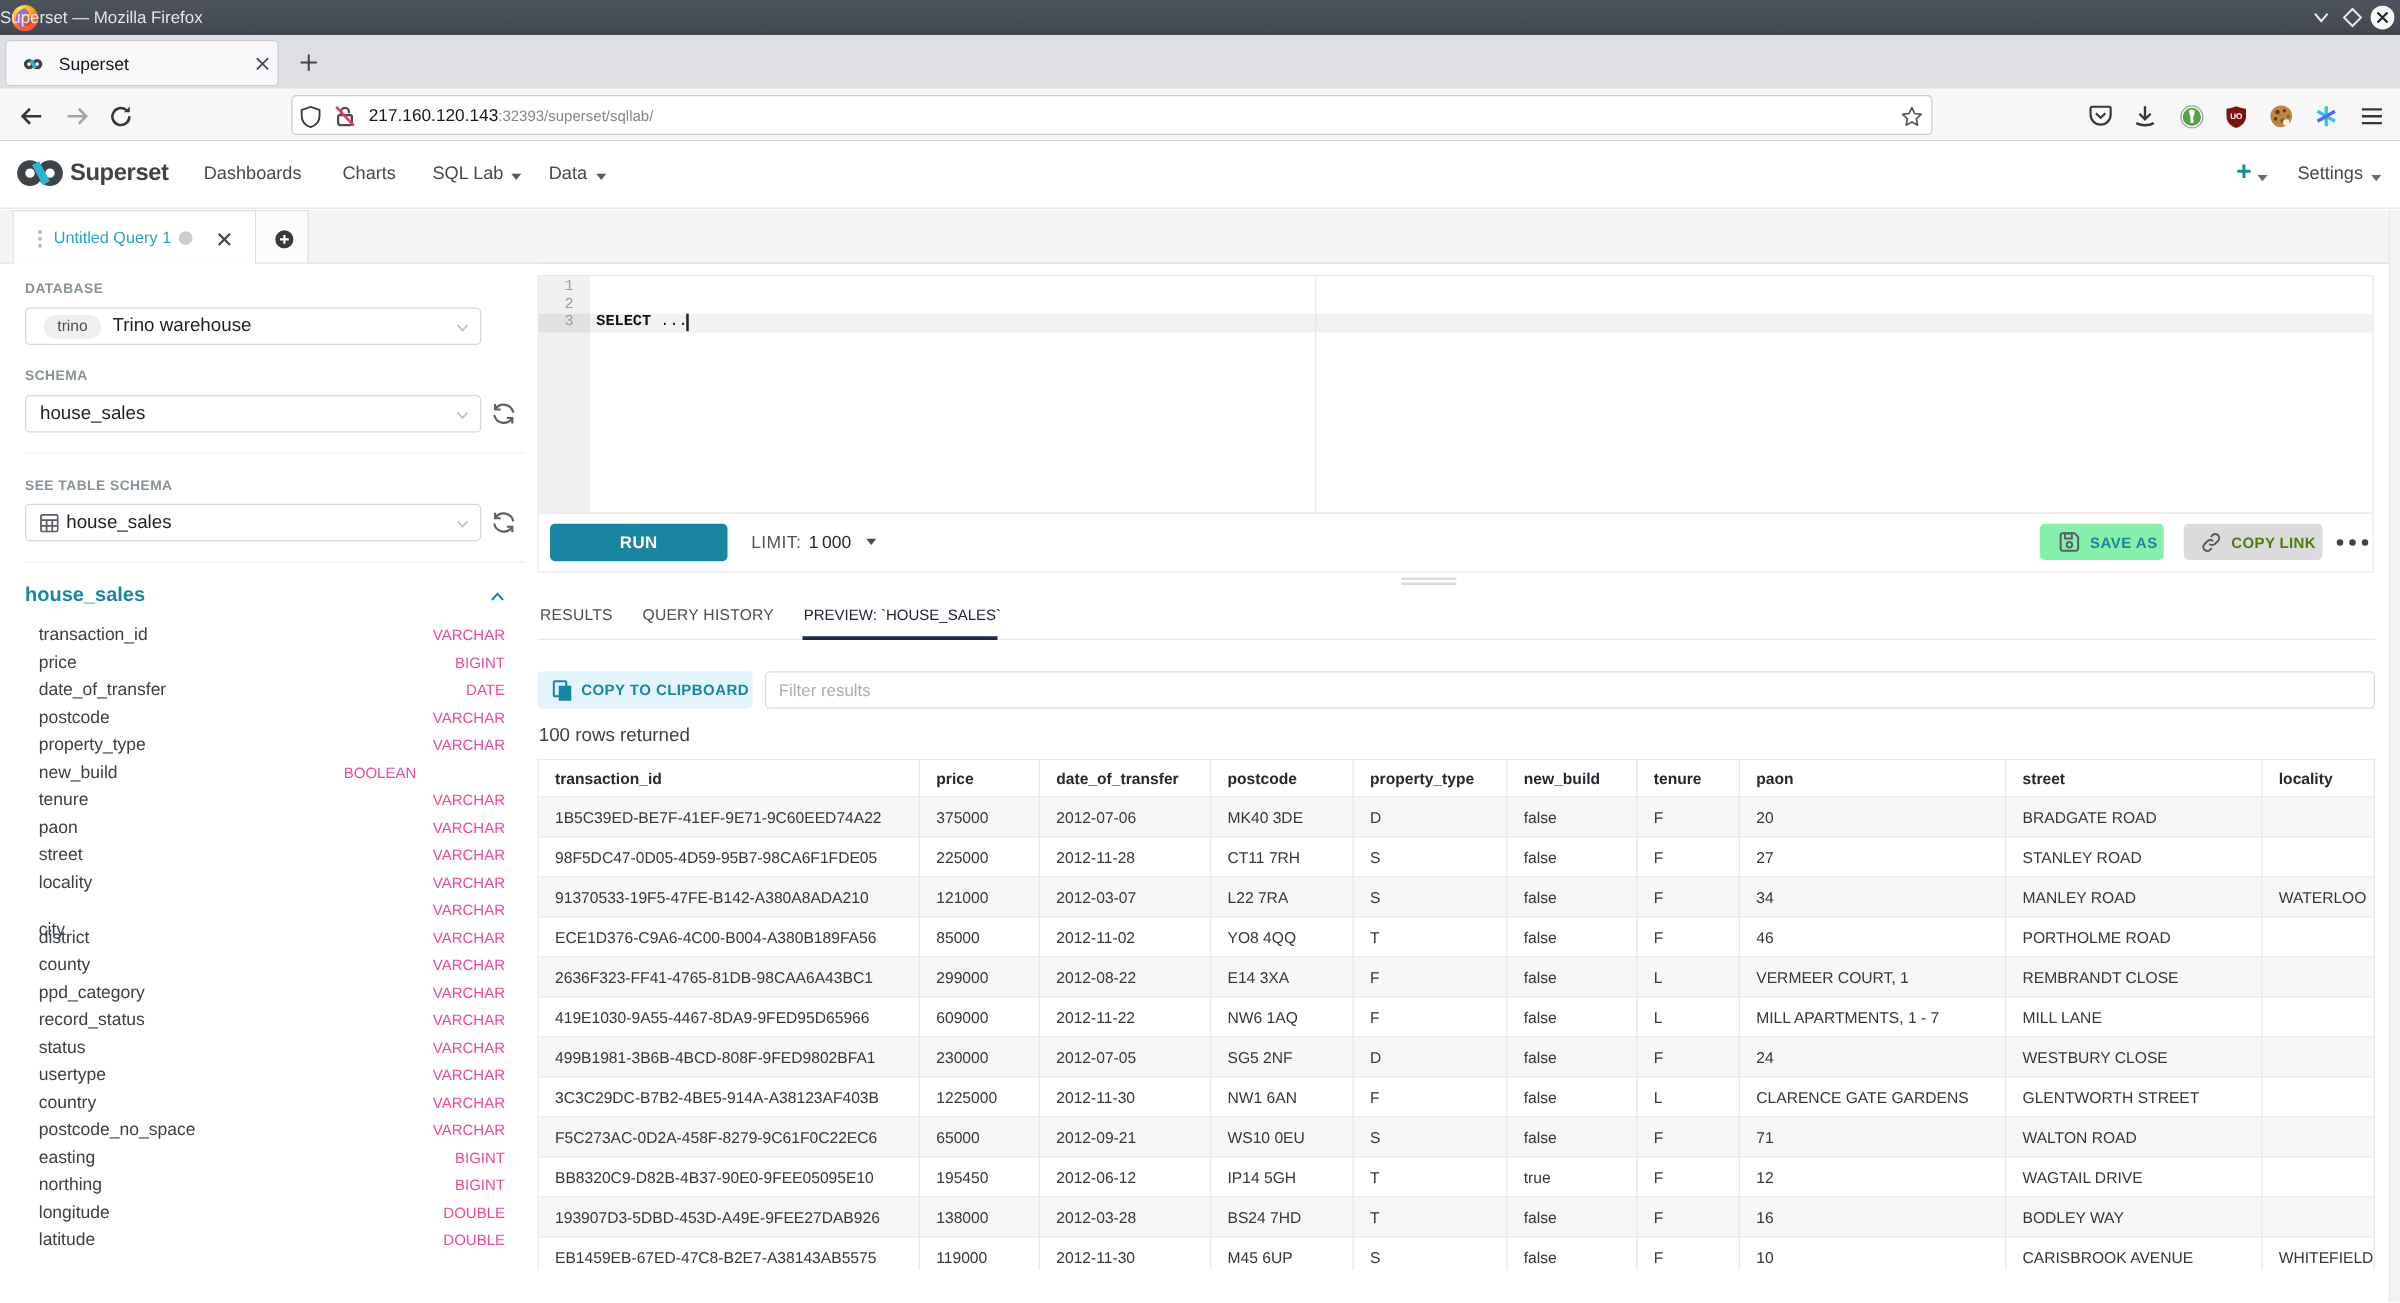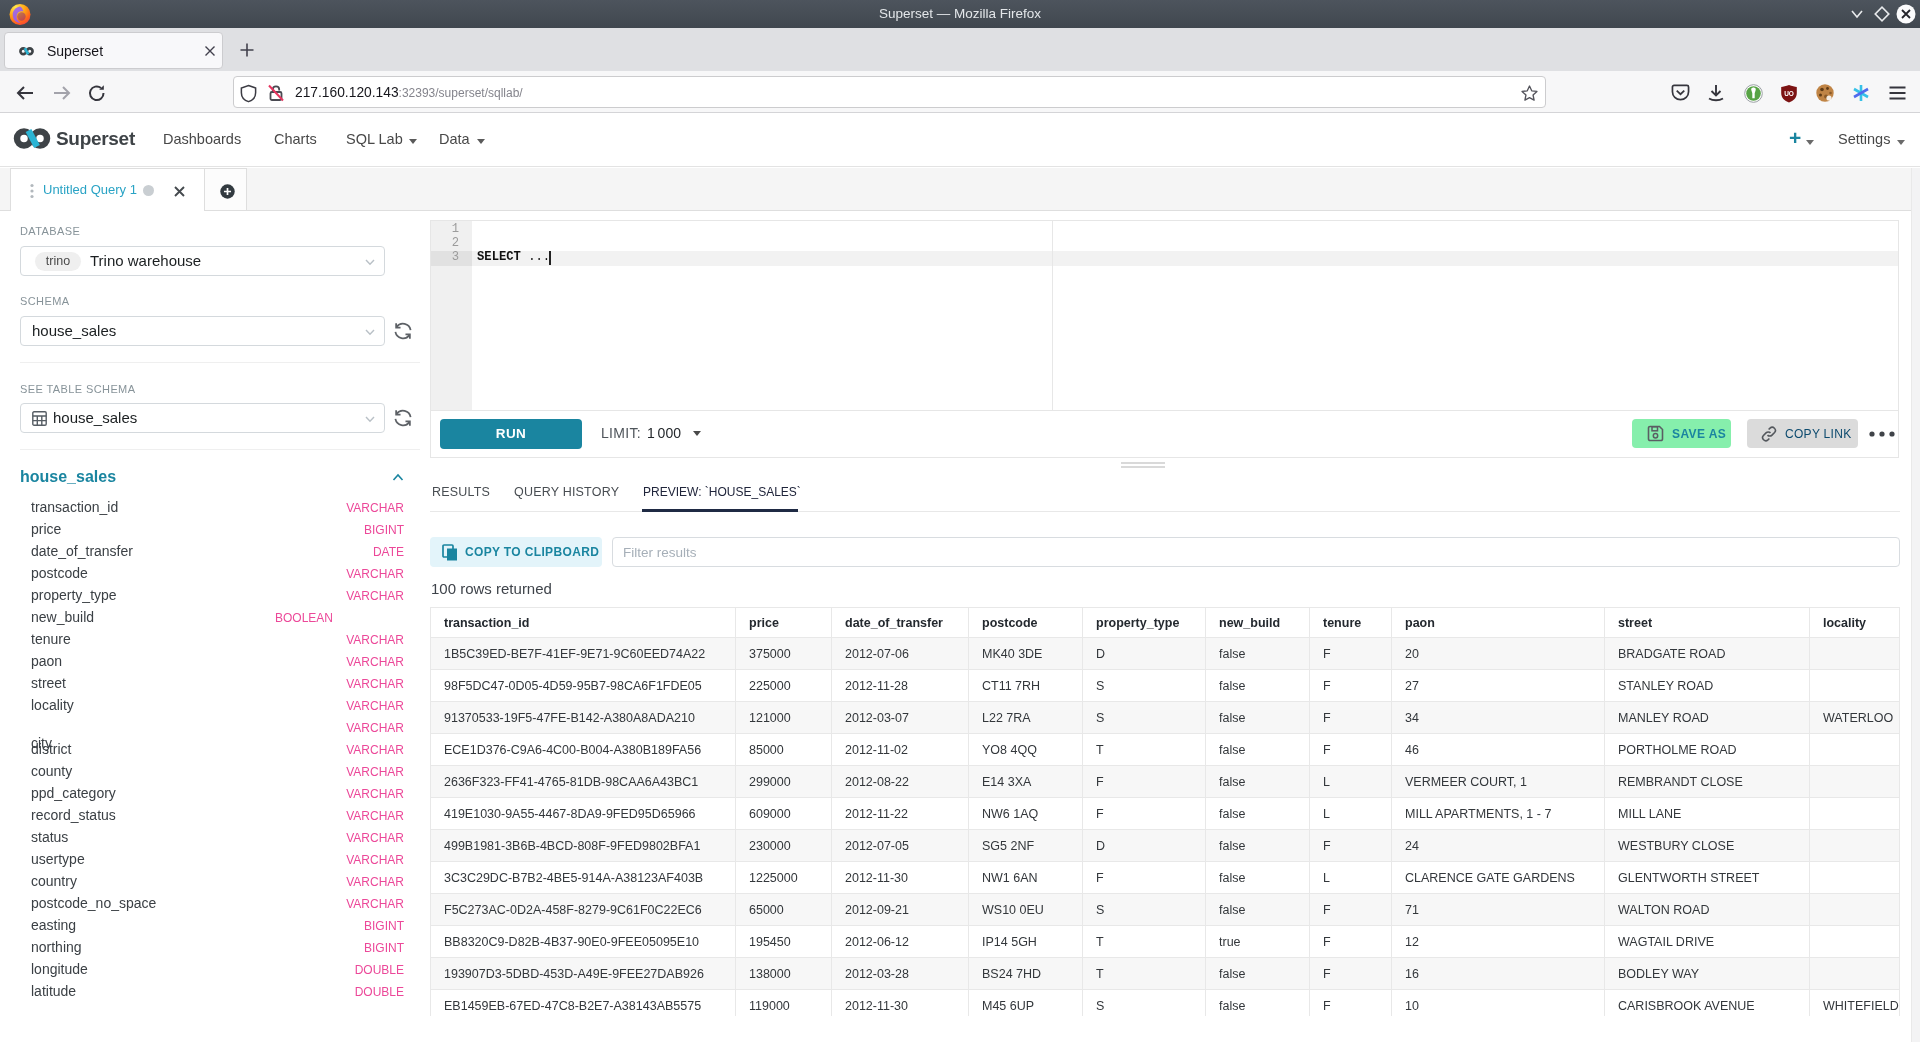--- a/index.html
+++ b/index.html
@@ -4,21 +4,21 @@
 <style>
   * { margin:0; padding:0; box-sizing:border-box; }
   html,body { width:1920px; height:1042px; overflow:hidden; }
   body { font-family:"Liberation Sans", sans-serif; background:#fff; }
   .abs { position:absolute; }
   #root { position:relative; width:1920px; height:1042px; background:#fff; }
 
   
   #titlebar { left:0; top:0; width:1920px; height:28px;
     background:linear-gradient(#4d545d,#40474f); }
-  #titletext { width:100%; top:6px; text-align:center; color:#e3e6e9; font-size:13.5px; }
+  #titletext { width:100%; top:6px; text-align:left; color:#e3e6e9; font-size:13.5px; }
   #tabbar { left:0; top:28px; width:1920px; height:43px; background:#dfe0e3; }
   #fftab { left:4px; top:4px; width:219px; height:37px; background:#f8f8fa;
     border:1px solid #cccccf; border-radius:4px; }
   #fftabtitle { left:42px; top:10px; font-size:14px; color:#15141a; }
   #toolbar { left:0; top:71px; width:1920px; height:42px; background:#f7f7f8; border-bottom:1px solid #d4d4d7; }
   #urlbox { left:233px; top:5px; width:1313px; height:32px; background:#fff;
     border:1px solid #ccccce; border-radius:4px; }
   #urltext { font-size:13.8px; color:#16161c; }
   #urltext .dim { color:#84848c;margin-top:44px; }
 
@@ -30,21 +30,21 @@
 
   
   #qtabbar { left:0; top:168px; width:1920px; height:43px; background:#f5f5f5; border-bottom:1px solid #dedede; }
   #qtab1 { left:10px; top:0px; width:195px; height:43px; background:#fff;
     border:1px solid #dedede; border-bottom:none; }
   #qtab2 { left:205px; top:0px; width:42px; height:43px; background:#fcfcfc;
     border:1px solid #dedede; border-left:none; }
   #qtabtitle { left:32px; top:13px; font-size:13px; color:#29a3c5; }
 
   
-  .sblabel { font-size:11px; color:#879399; letter-spacing:0.4px; }
+  .sblabel { font-size:11px; color:#879399; letter-spacing:0.4px;font-weight:bold; }
   .sbselect { left:20px; width:365px; height:30px; border:1px solid #d4d9dd; border-radius:4px; background:#fff; }
   .sbdivider { left:20px; width:400px; height:1px; background:#efefef; }
   .chev { width:10px; height:10px; }
   .coltype { font-size:12px; color:#ec4899; }
   .colname { font-size:14px; color:#3b4045; }
 
   
   #edpanel { left:430px; top:220px; width:1469px; height:238px; border:1px solid #e6e6e6; background:#fff; }
   #gutter { left:0; top:0; width:41px; height:189px; background:#f0f0f0; }
   .lnum { width:28px; text-align:right; font-family:"Liberation Mono",monospace; font-size:12.2px; color:#9c9c9c; }
@@ -339,21 +339,21 @@
         <rect x="5" y="1.8" width="5.5" height="4" fill="none" stroke="#5a5e63" stroke-width="1.5"></rect>
         <circle cx="8.5" cy="10.8" r="2.2" fill="none" stroke="#5a5e63" stroke-width="1.5"></circle>
       </svg>
       <div class="abs" style="left:40px;top:8px;font-size:12px;font-weight:bold;color:#1a85a0;letter-spacing:0.4px">SAVE AS</div>
     </div>
     <div class="abs" id="copylink">
       <svg class="abs" style="left:13px;top:6px" width="18" height="18" viewBox="0 0 24 24">
         <path d="M10 13.5 a4.2 4.2 0 0 0 6 0 l3.4-3.4 a4.25 4.25 0 0 0-6-6 L11.5 6" fill="none" stroke="#54585d" stroke-width="2.1"></path>
         <path d="M14 10.5 a4.2 4.2 0 0 0-6 0 l-3.4 3.4 a4.25 4.25 0 0 0 6 6 L12.5 18" fill="none" stroke="#54585d" stroke-width="2.1"></path>
       </svg>
-      <div class="abs" style="left:38px;top:8px;font-size:12px;font-weight:normal;color:#0c4a6e;letter-spacing:0.3px">COPY LINK</div>
+      <div class="abs" style="left:38px;top:8px;font-size:12px;font-weight:bold;color:#4d7c0f;letter-spacing:0.3px">COPY LINK</div>
     </div>
     <svg class="abs" style="left:1434px;top:18px" width="42" height="10" viewBox="0 0 42 10">
           <circle cx="7" cy="5" r="2.6" fill="#3f4348"></circle>
           <circle cx="17" cy="5" r="2.6" fill="#3f4348"></circle>
           <circle cx="27" cy="5" r="2.6" fill="#3f4348"></circle>
         </svg>
   </div>
 </div>
 
 <div class="abs" style="left:1121px;top:462px;width:44px;height:2px;background:#d9d9d9"></div>

